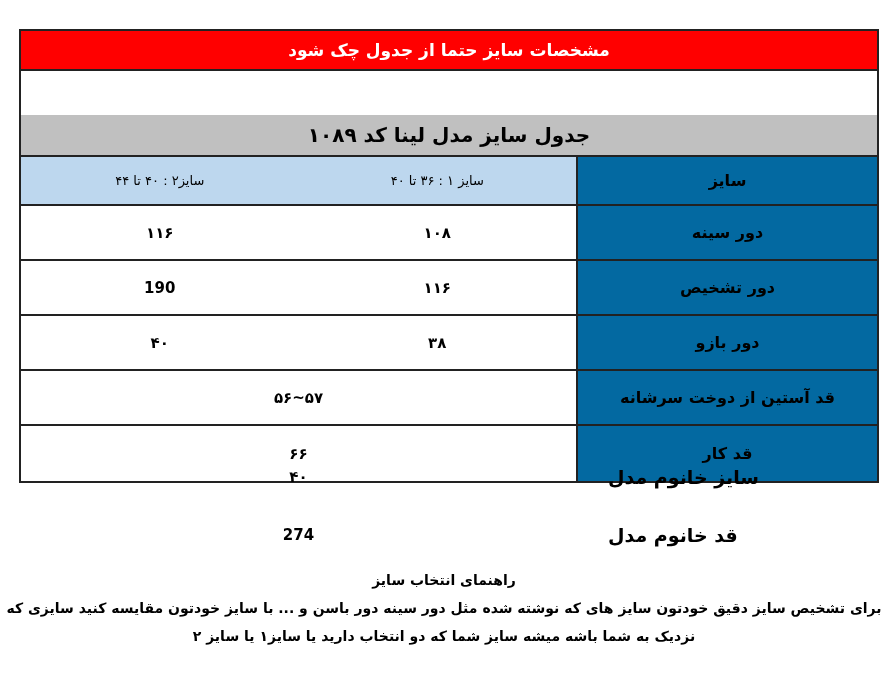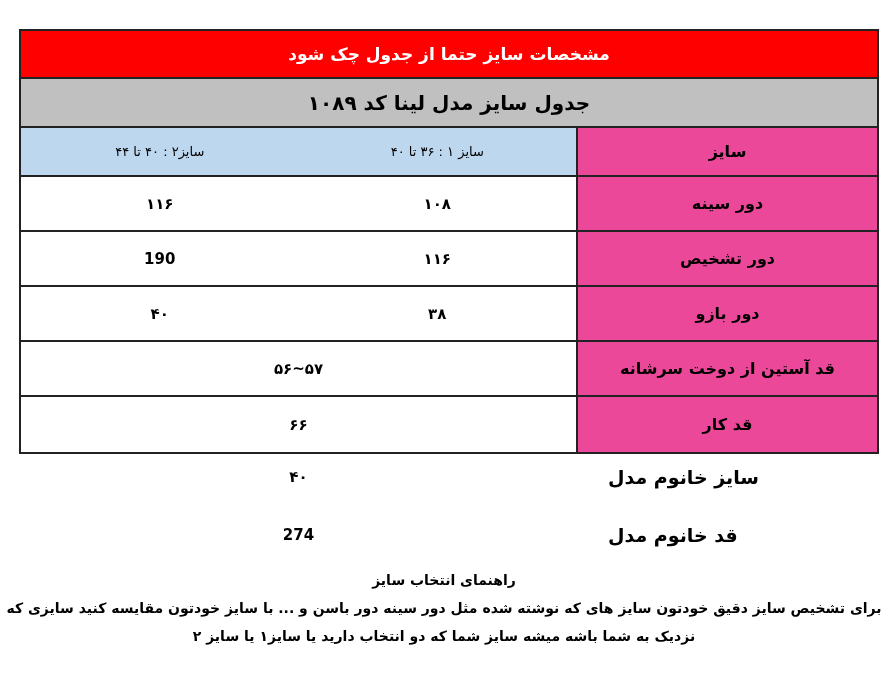--- a/index.html
+++ b/index.html
@@ -12,28 +12,28 @@
 
     .size-table {
       position: absolute; left: 19px; top: 29px; width: 860px;
       border: 2px solid #222;
       direction: rtl;
     }
     .band {
       display: flex; align-items: center; justify-content: center;
       font-weight: bold; border-bottom: 2px solid #222;
     }
-    .band-red { background: #ff0000; color: #ffffff; height: 48px; font-size: 17px; }
-    .band-gray { background: #c0c0c0; color: #000; height: 49px; font-size: 20px; }
+    .band-red { background: #ff0000; color: #ffffff; height: 40px; font-size: 17px; }
+    .band-gray { background: #c0c0c0; color: #000; height: 42px; font-size: 20px; margin-top: 44px; }
 
     .row { display: flex; direction: rtl; height: 55px; border-bottom: 2px solid #222; }
     .row:last-child { border-bottom: none; }
     .row.header-row { height: 49px; }
     .label-cell {
-      width: 301px; background: #ec4899; border-left: 2px solid #222;
+      width: 301px; background: #0369a1; border-left: 2px solid #222;
       display: flex; align-items: center; justify-content: center;
       font-weight: bold; font-size: 16px;
     }
     .values { flex: 1; display: flex; direction: rtl; }
     .values.blue { background: #bdd7ee; }
     .val-cell {
       flex: 1; display: flex; align-items: center; justify-content: center;
       font-weight: bold; font-size: 15px; text-align: center;
     }
     .val-cell.small { font-weight: normal; font-size: 13px; }

